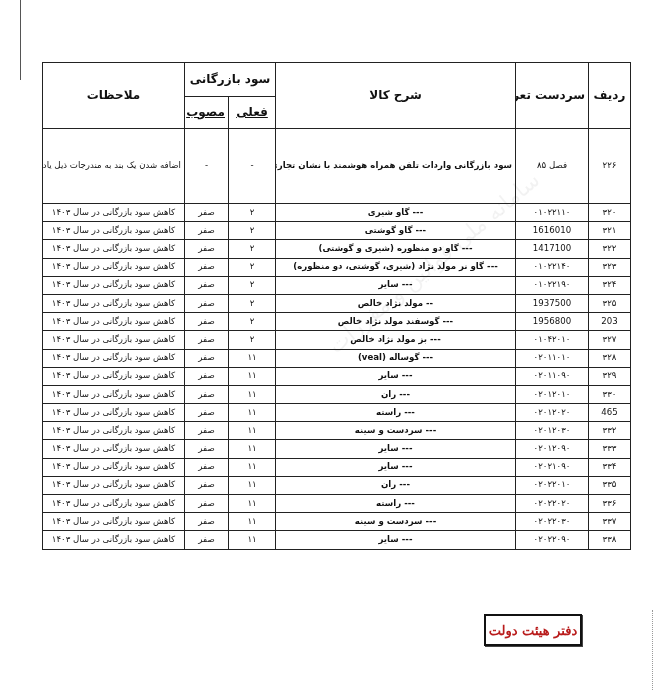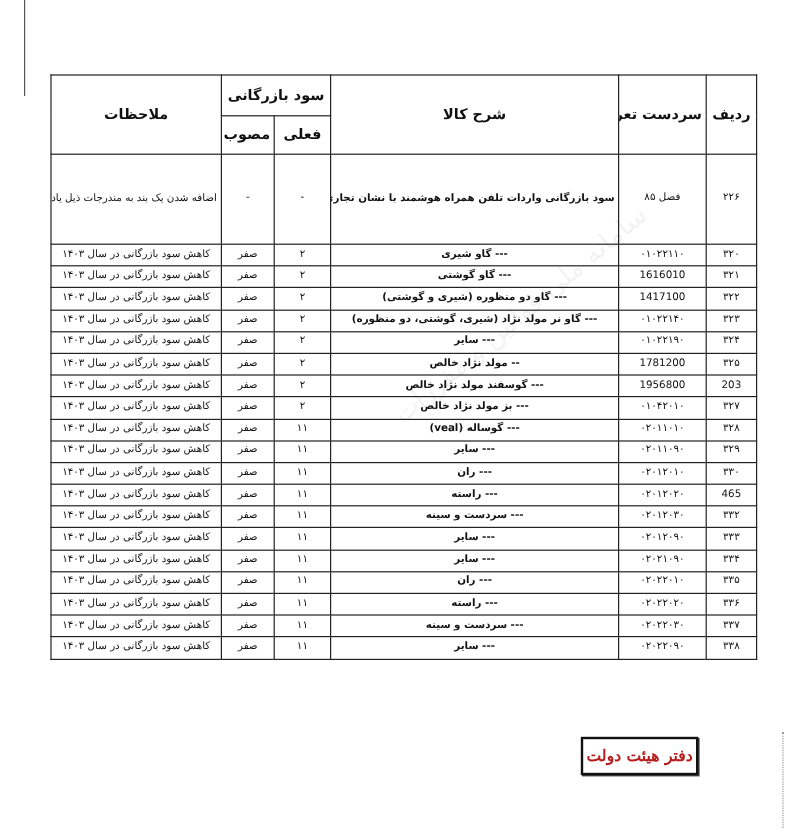--- a/index.html
+++ b/index.html
@@ -48,21 +48,21 @@
     font-size: 8.6px;
     line-height: 1.15;
     overflow: hidden;
     white-space: nowrap;
   }
   table.tariff th {
     font-weight: bold;
     font-size: 12px;
   }
   th.h-main { height: 33px; }
-  th.h-sub { height: 31px; font-size: 11.5px; }
+  th.h-sub { height: 31px; font-size: 11.5px; text-decoration: underline; }
   td.desc-long {
     text-align: right;
     white-space: normal;
     font-size: 8.6px;
     line-height: 15px;
     padding: 3px 4px;
     font-weight: bold;
   }
   td.note-long {
     white-space: normal;
@@ -187,21 +187,21 @@
     <td class="c-radif">۳۲۴</td>
     <td class="c-code">۰۱۰۲۲۱۹۰</td>
     <td class="c-desc">--- سایر</td>
     <td class="c-current">۲</td>
     <td class="c-approved">صفر</td>
     <td class="c-note">کاهش سود بازرگانی در سال ۱۴۰۳</td>
   </tr>
 
   <tr class="data-row">
     <td class="c-radif">۳۲۵</td>
-    <td class="c-code">1781200</td>
+    <td class="c-code">1937500</td>
     <td class="c-desc">-- مولد نژاد خالص</td>
     <td class="c-current">۲</td>
     <td class="c-approved">صفر</td>
     <td class="c-note">کاهش سود بازرگانی در سال ۱۴۰۳</td>
   </tr>
 
   <tr class="data-row">
     <td class="c-radif">203</td>
     <td class="c-code">1956800</td>
     <td class="c-desc">--- گوسفند مولد نژاد خالص</td>

